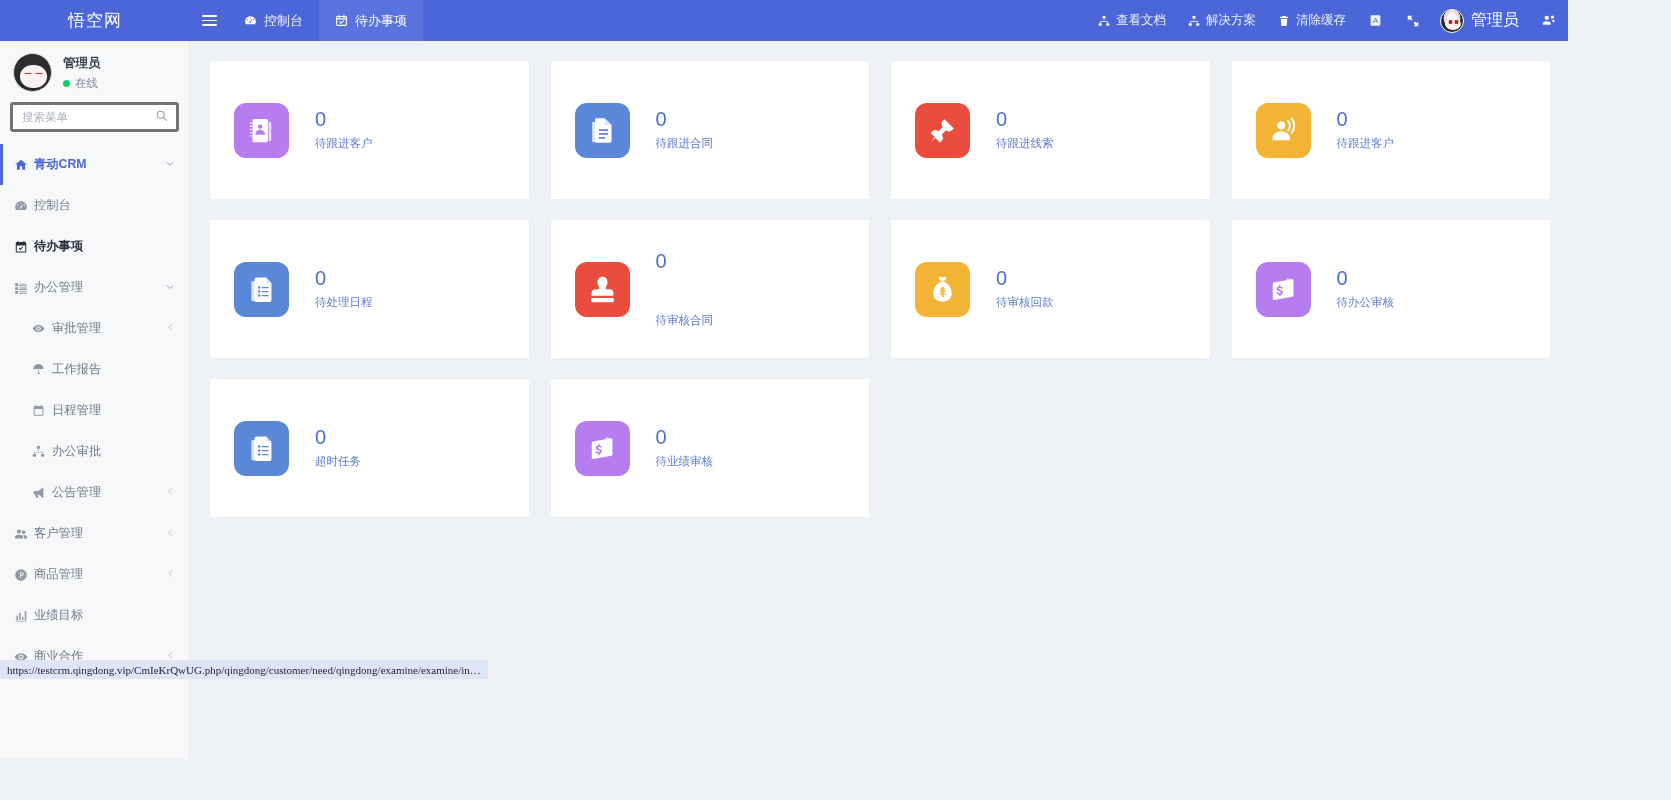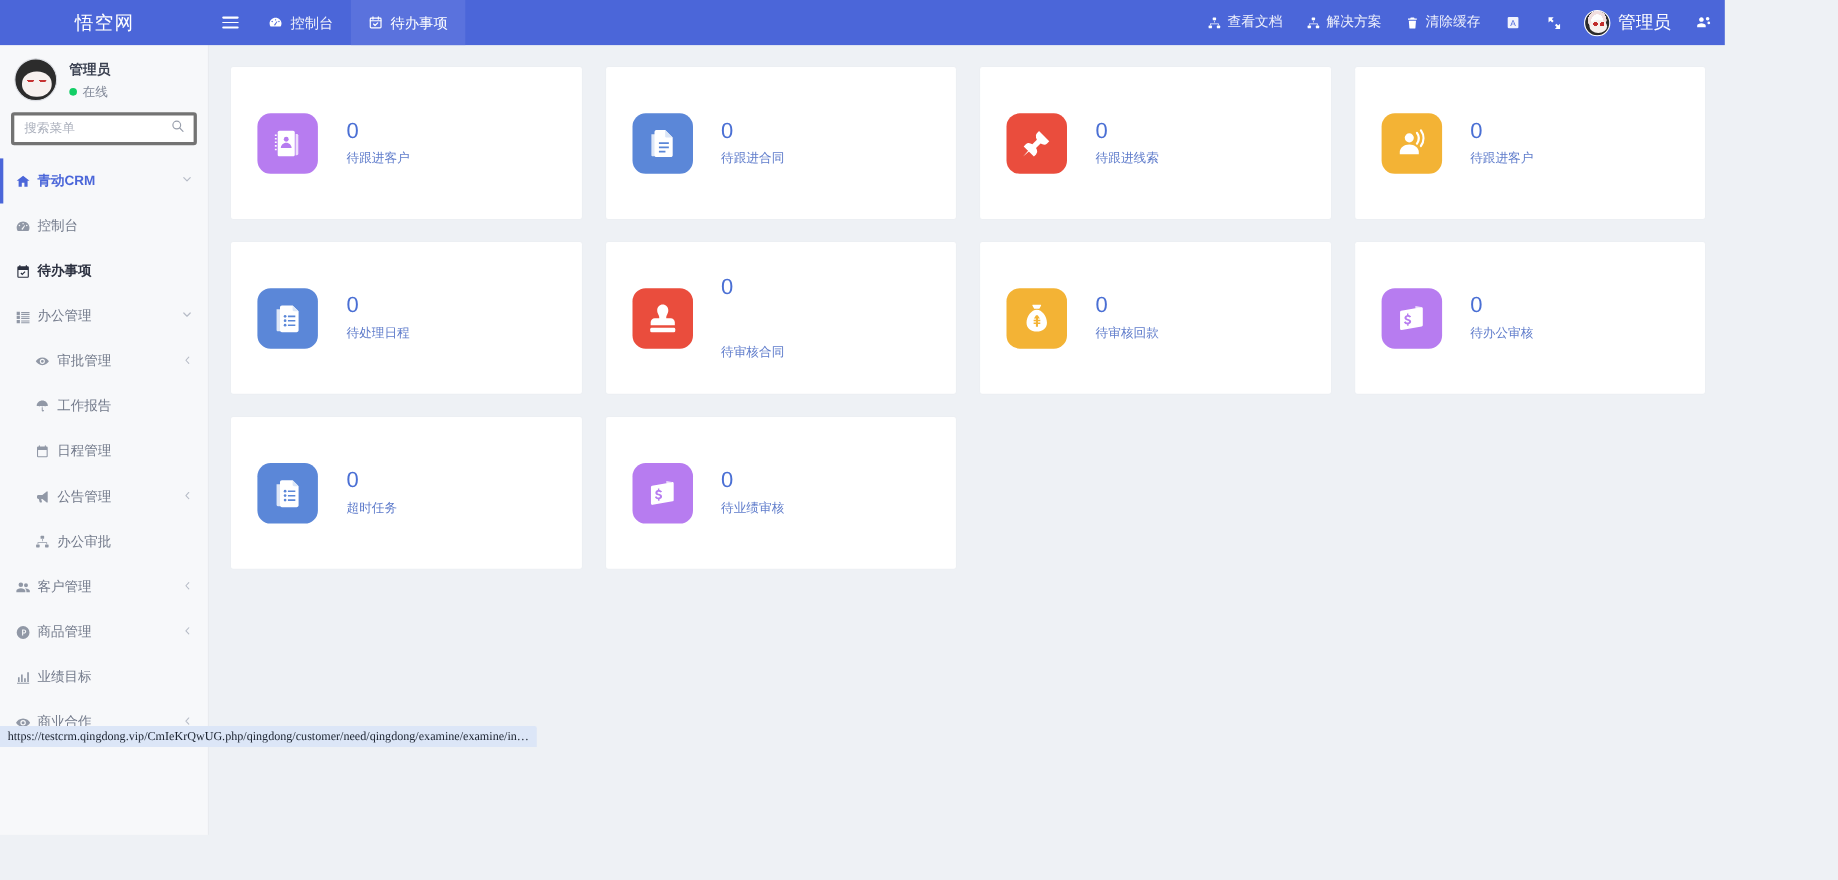--- a/index.html
+++ b/index.html
@@ -367,38 +367,38 @@
           <span class="mi-ico">
             <svg width="13" height="13" viewBox="0 0 24 24" fill="currentColor">
               <path d="M7 1.5a.9.9 0 01.9.9v1.1h8.2V2.4a.9.9 0 111.8 0v1.1H19A2 2 0 0121 5.5v14A2 2 0 0119 21.5H5a2 2 0 01-2-2v-14a2 2 0 012-2h1.1V2.4A.9.9 0 017 1.5zM4.8 9.3v10.2c0 .1.1.2.2.2h14c.1 0 .2-.1.2-.2V9.3H4.8z"></path>
             </svg>
           </span>
           <span class="mi-label">日程管理</span>
         </li>
         <li class="menu-item lvl2 sub">
           <span class="mi-ico">
             <svg width="13" height="13" viewBox="0 0 24 24" fill="currentColor">
-              <path d="M20.5 3.2c-.4-.3-.9-.2-1.2.1L12 9.3H5.5A2.5 2.5 0 003 11.8v1.5a2.5 2.5 0 002.5 2.5h.6l1.3 5.1c.1.5.6.8 1 .8h1.9c.6 0 1.1-.6 1-1.2l-1.2-4.7H12l7.3 6c.3.3.8.4 1.2.1.3-.2.5-.5.5-.9V4.1c0-.4-.2-.7-.5-.9z"></path>
-            </svg>
-          </span>
-          <span class="mi-label">公告管理</span>
-          <span class="mi-arrow"><svg width="9" height="9" viewBox="0 0 24 24" fill="none" stroke="currentColor" stroke-width="2.6" stroke-linecap="round" stroke-linejoin="round">
-              <path d="M15 4.5l-7 7.5 7 7.5"></path>
-            </svg></span>
-        </li>
-        <li class="menu-item lvl2 sub">
-          <span class="mi-ico">
-            <svg width="13" height="13" viewBox="0 0 24 24" fill="currentColor">
               <rect x="9" y="2" width="6" height="5" rx="1"></rect>
               <rect x="1.5" y="16.5" width="6" height="5" rx="1"></rect>
               <rect x="16.5" y="16.5" width="6" height="5" rx="1"></rect>
               <path d="M11.4 7.5h1.2v3.6h-1.2zM4 16v-3.3h16V16h-1.2v-2.1H5.2V16z"></path>
             </svg>
           </span>
           <span class="mi-label">办公审批</span>
+        </li>
+        <li class="menu-item lvl2 sub">
+          <span class="mi-ico">
+            <svg width="13" height="13" viewBox="0 0 24 24" fill="currentColor">
+              <path d="M20.5 3.2c-.4-.3-.9-.2-1.2.1L12 9.3H5.5A2.5 2.5 0 003 11.8v1.5a2.5 2.5 0 002.5 2.5h.6l1.3 5.1c.1.5.6.8 1 .8h1.9c.6 0 1.1-.6 1-1.2l-1.2-4.7H12l7.3 6c.3.3.8.4 1.2.1.3-.2.5-.5.5-.9V4.1c0-.4-.2-.7-.5-.9z"></path>
+            </svg>
+          </span>
+          <span class="mi-label">公告管理</span>
+          <span class="mi-arrow"><svg width="9" height="9" viewBox="0 0 24 24" fill="none" stroke="currentColor" stroke-width="2.6" stroke-linecap="round" stroke-linejoin="round">
+              <path d="M15 4.5l-7 7.5 7 7.5"></path>
+            </svg></span>
         </li>
         <li class="menu-item lvl1">
           <span class="mi-ico">
             <svg width="14" height="14" viewBox="0 0 24 24" fill="currentColor">
               <path d="M8.5 11.5a3.6 3.6 0 100-7.2 3.6 3.6 0 000 7.2zm8 .4a3.1 3.1 0 100-6.2 3.1 3.1 0 000 6.2zM8.5 13.3c-3 0-7 1.5-7 3.8v2.6h14v-2.6c0-2.3-4-3.8-7-3.8zm8 .3c-.6 0-1.3.1-1.9.2 1.5 1 2.5 2.2 2.5 3.8v2.1h5.4v-2.4c0-2.1-3.3-3.7-6-3.7z"></path>
             </svg>
           </span>
           <span class="mi-label">客户管理</span>
           <span class="mi-arrow"><svg width="9" height="9" viewBox="0 0 24 24" fill="none" stroke="currentColor" stroke-width="2.6" stroke-linecap="round" stroke-linejoin="round">
               <path d="M15 4.5l-7 7.5 7 7.5"></path>

